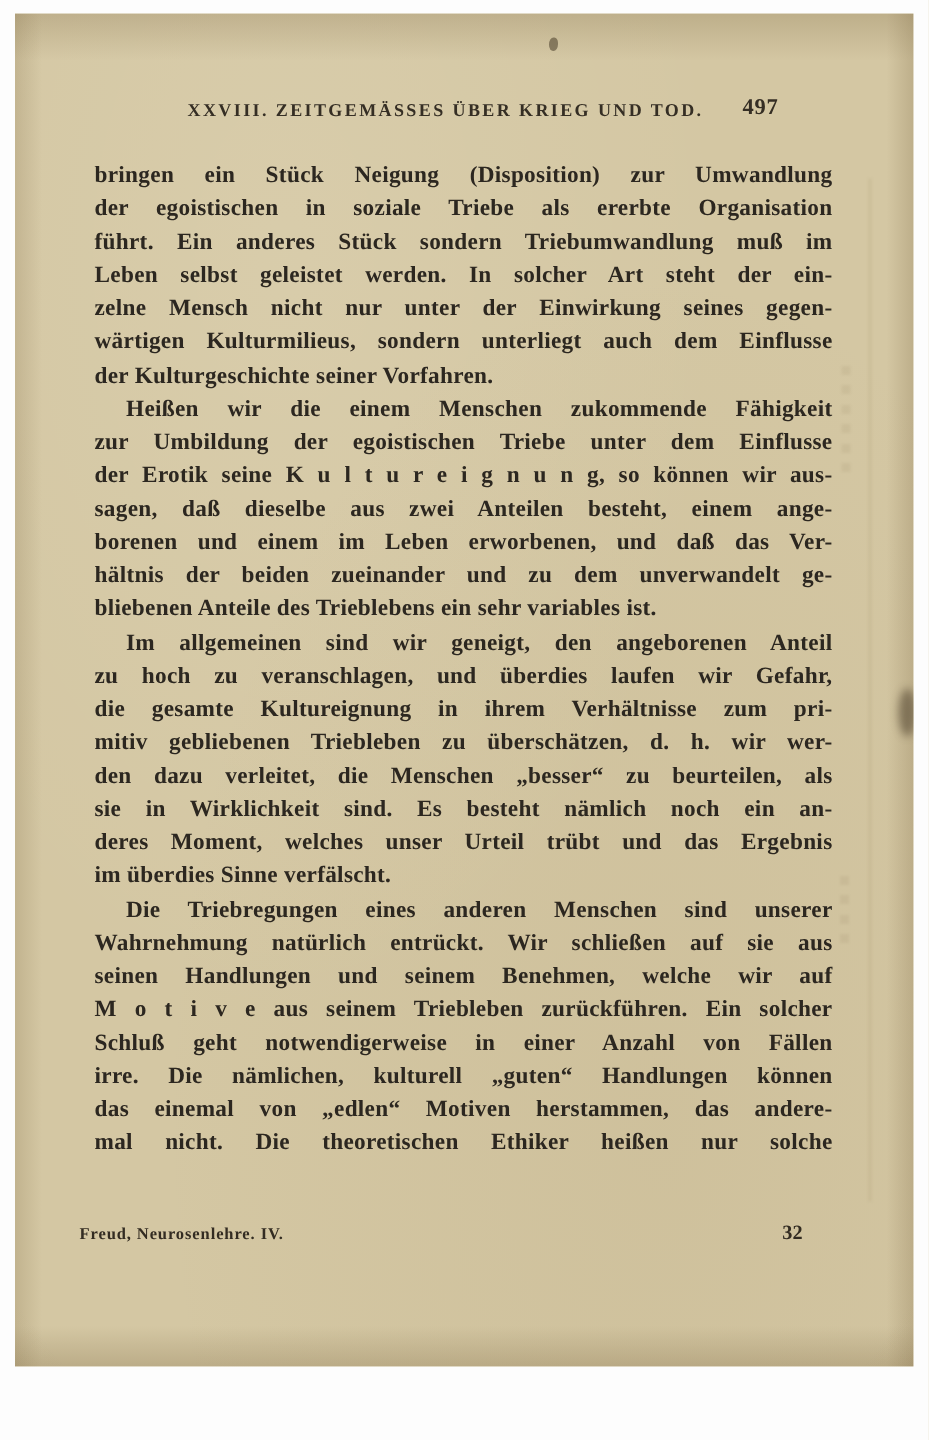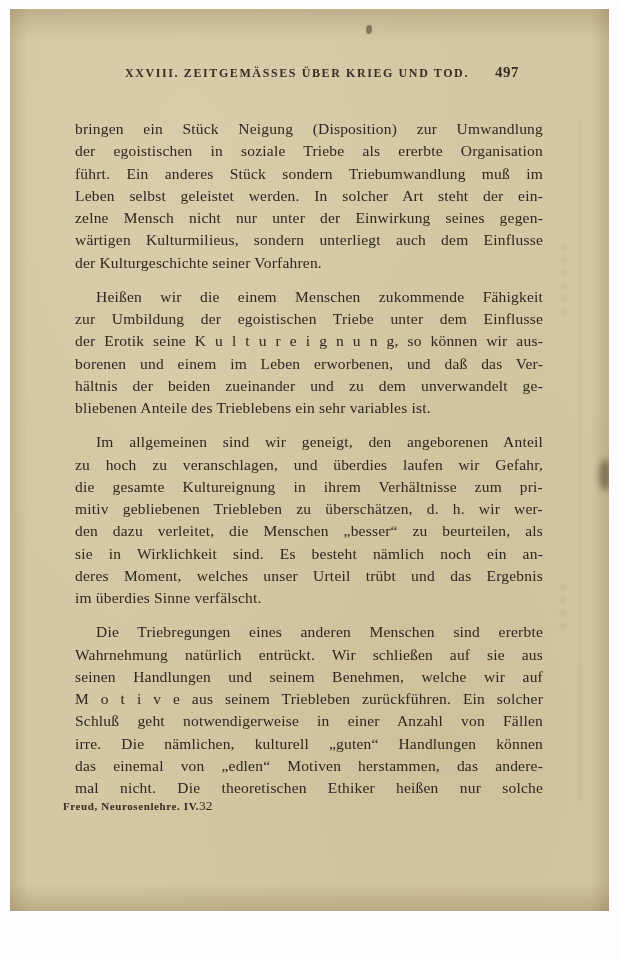--- a/index.html
+++ b/index.html
@@ -108,49 +108,51 @@
   .text-block {
     position: absolute;
     top: 97px;
     left: 53px;
     width: 492px;
     font-size: 15.5px;
     line-height: 22.25px;
     color: #2c2720;
     letter-spacing: 0.2px;
   }
-  .paragraph { margin: 12px; }
+  .paragraph { margin: 0; font-weight: bold; }
   .line {
     text-align: justify;
     text-align-last: justify;
   }
   .line.last {
     text-align-last: left;
   }
   .paragraph.indent .line:first-child {
     text-indent: 21px;
   }
   .footer {
     position: absolute;
     top: 789px;
-    left: 53px;
+    left: 43px;
     width: 492px;
     color: #332c22;
     display: flex;
+    justify-content: space-between;
     align-items: baseline;
   }
   .sig {
     font-size: 11px;
     font-weight: bold;
     letter-spacing: 0.6px;
   }
   .sheet {
     font-size: 13.5px;
-    font-weight: normal;
+    font-weight: bold;
     padding-right: 10px;
+    margin-top: 16px;
   }
 </style>
 </head>
 <body>
 
 <div class="scan-frame">
   <div class="page">
 
     <div class="vignette"></div>
     <div class="speck"></div>
@@ -171,36 +173,37 @@
           <div class="line">führt. Ein anderes Stück sondern Triebumwandlung muß im</div>
           <div class="line">Leben selbst geleistet werden. In solcher Art steht der ein-</div>
           <div class="line">zelne Mensch nicht nur unter der Einwirkung seines gegen-</div>
           <div class="line">wärtigen Kulturmilieus, sondern unterliegt auch dem Einflusse</div>
           <div class="line last">der Kulturgeschichte seiner Vorfahren.</div>
         </div>
         <div class="paragraph indent">
           <div class="line">Heißen wir die einem Menschen zukommende Fähigkeit</div>
           <div class="line">zur Umbildung der egoistischen Triebe unter dem Einflusse</div>
           <div class="line">der Erotik seine K u l t u r e i g n u n g, so können wir aus-</div>
+          <div class="line">sagen, daß dieselbe aus zwei Anteilen besteht, einem ange-</div>
           <div class="line">borenen und einem im Leben erworbenen, und daß das Ver-</div>
           <div class="line">hältnis der beiden zueinander und zu dem unverwandelt ge-</div>
           <div class="line last">bliebenen Anteile des Trieblebens ein sehr variables ist.</div>
         </div>
         <div class="paragraph indent">
           <div class="line">Im allgemeinen sind wir geneigt, den angeborenen Anteil</div>
           <div class="line">zu hoch zu veranschlagen, und überdies laufen wir Gefahr,</div>
           <div class="line">die gesamte Kultureignung in ihrem Verhältnisse zum pri-</div>
           <div class="line">mitiv gebliebenen Triebleben zu überschätzen, d. h. wir wer-</div>
           <div class="line">den dazu verleitet, die Menschen „besser“ zu beurteilen, als</div>
           <div class="line">sie in Wirklichkeit sind. Es besteht nämlich noch ein an-</div>
           <div class="line">deres Moment, welches unser Urteil trübt und das Ergebnis</div>
           <div class="line last">im überdies Sinne verfälscht.</div>
         </div>
         <div class="paragraph indent">
-          <div class="line">Die Triebregungen eines anderen Menschen sind ererbte</div>
+          <div class="line">Die Triebregungen eines anderen Menschen sind unserer</div>
           <div class="line">Wahrnehmung natürlich entrückt. Wir schließen auf sie aus</div>
           <div class="line">seinen Handlungen und seinem Benehmen, welche wir auf</div>
           <div class="line">M o t i v e aus seinem Triebleben zurückführen. Ein solcher</div>
           <div class="line">Schluß geht notwendigerweise in einer Anzahl von Fällen</div>
           <div class="line">irre. Die nämlichen, kulturell „guten“ Handlungen können</div>
           <div class="line">das einemal von „edlen“ Motiven herstammen, das andere-</div>
           <div class="line">mal nicht. Die theoretischen Ethiker heißen nur solche</div>
         </div>
       </div>
 

